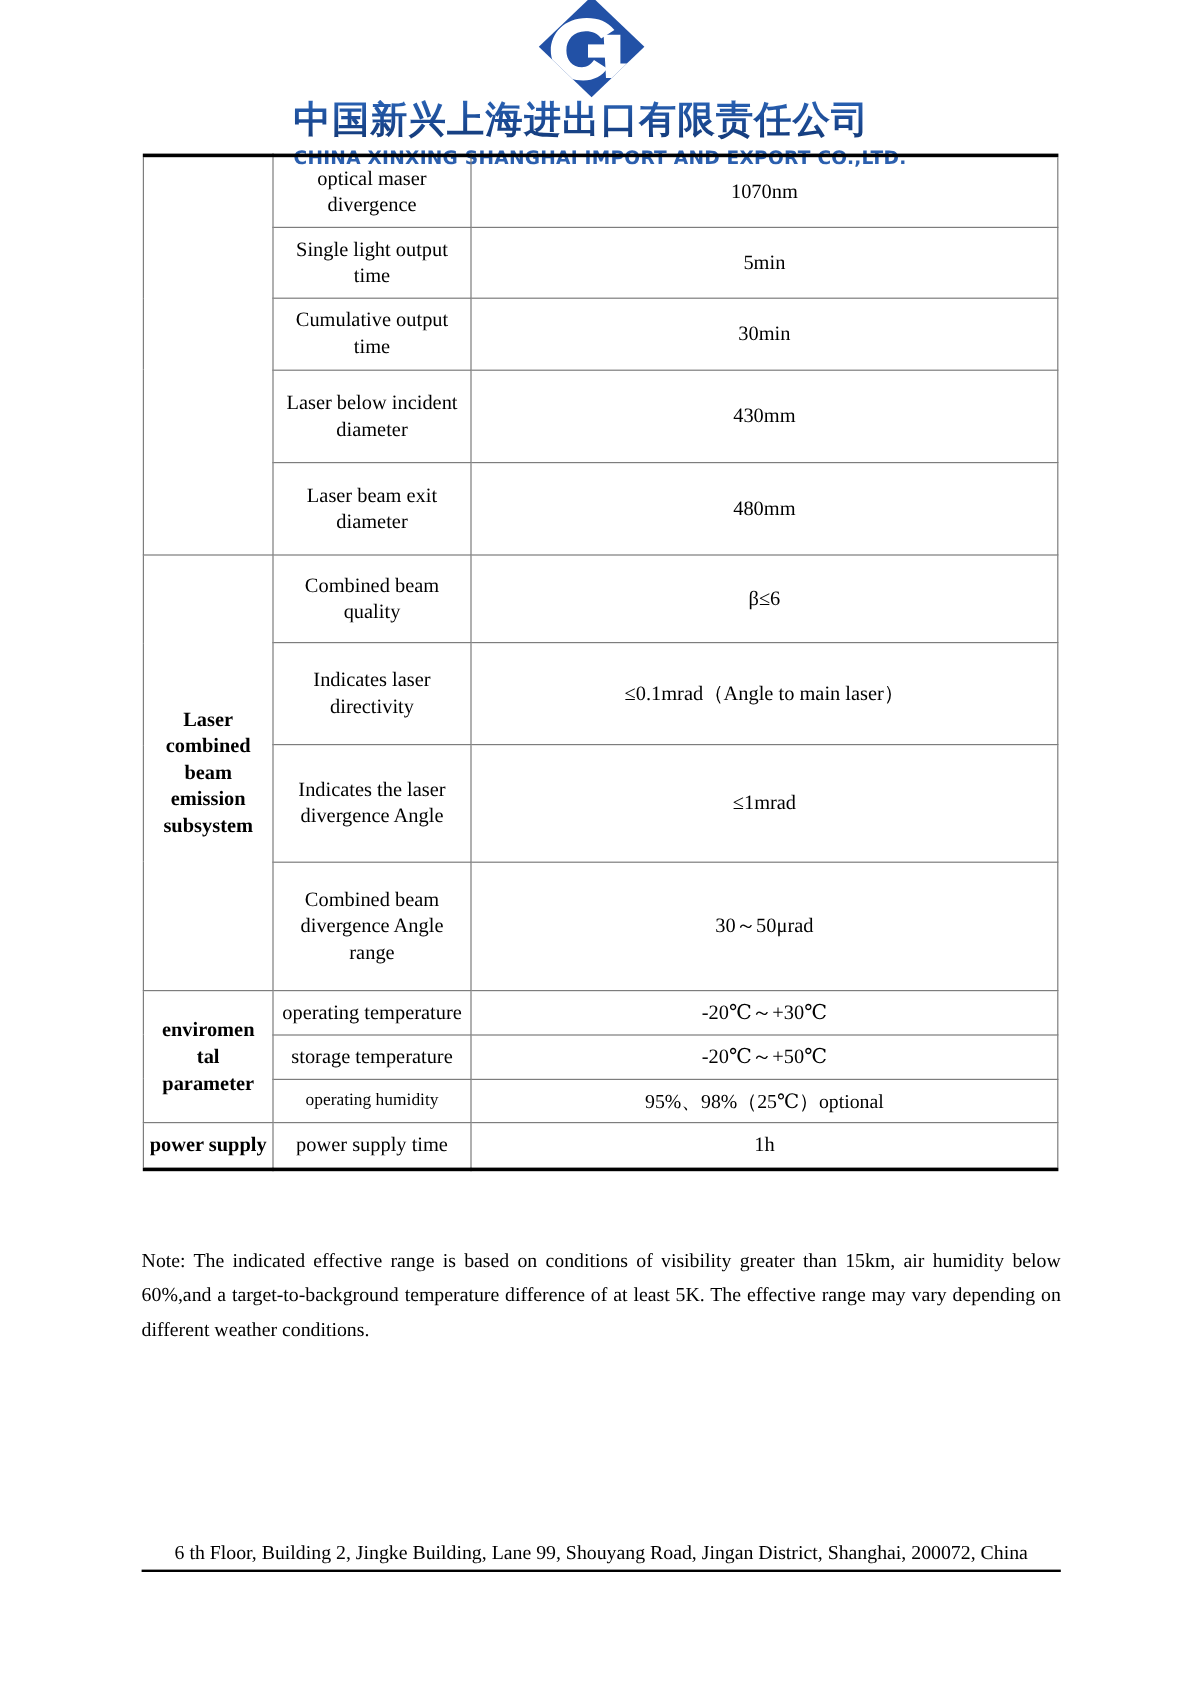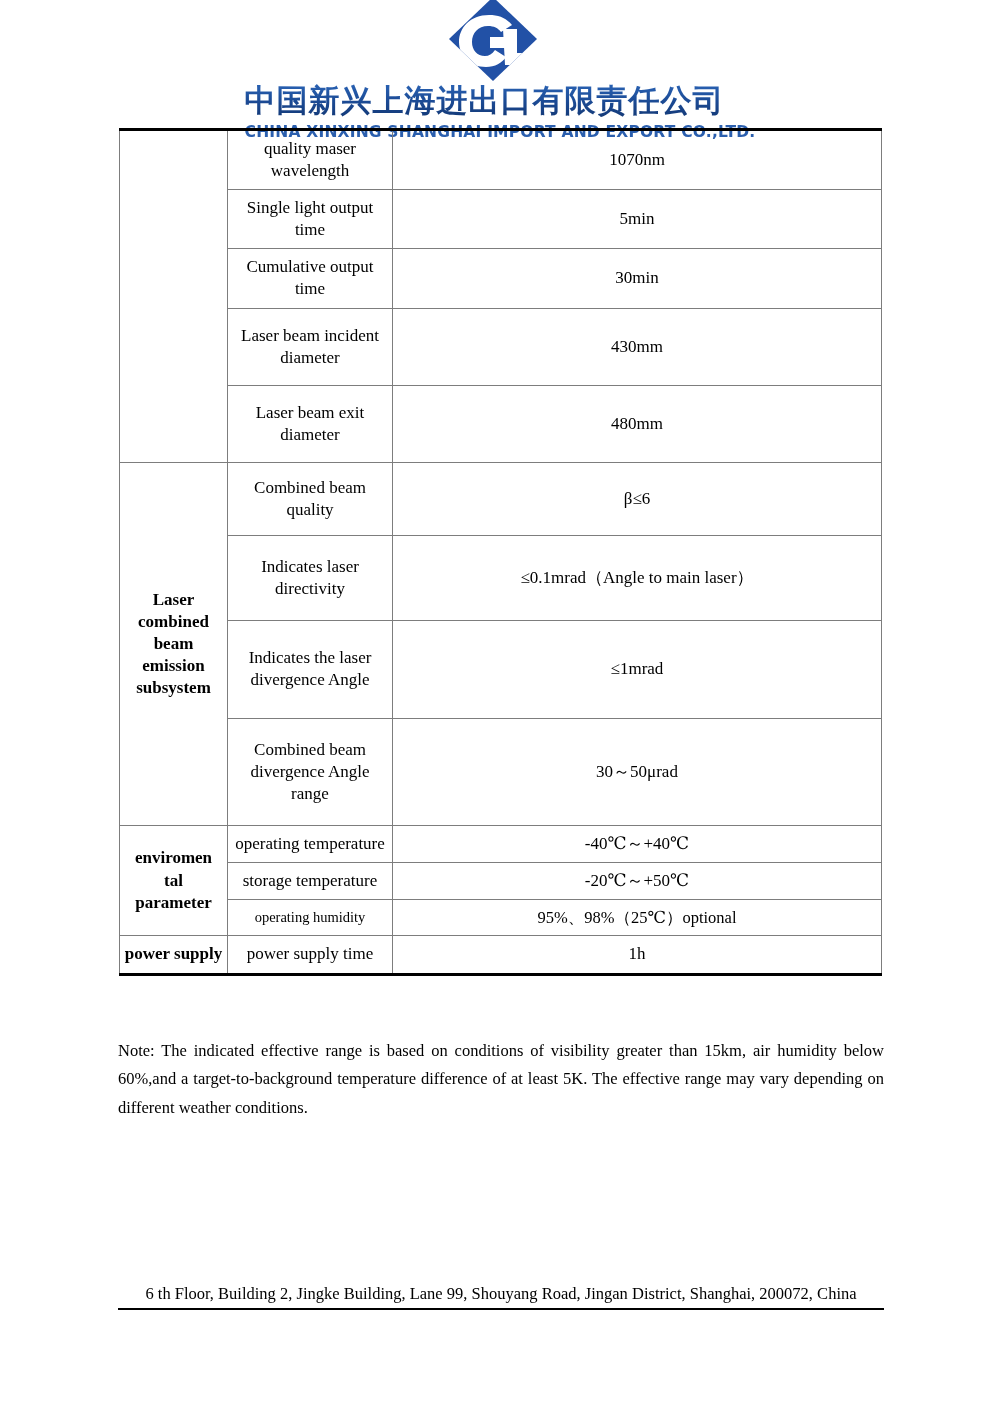--- a/index.html
+++ b/index.html
@@ -169,36 +169,36 @@
   <table class="spec">
     <colgroup>
       <col class="c-group">
       <col class="c-param">
       <col class="c-value">
     </colgroup>
     <tbody>
 
       <tr>
         <td class="group-cell" rowspan="5"></td>
-        <td class="param-cell">quality maser wavelength</td>
+        <td class="param-cell">optical maser divergence</td>
         <td class="value-cell">1070nm</td>
       </tr>
 
       <tr>
         <td class="param-cell">Single light output time</td>
         <td class="value-cell">5min</td>
       </tr>
 
       <tr>
         <td class="param-cell">Cumulative output time</td>
         <td class="value-cell">30min</td>
       </tr>
 
       <tr>
-        <td class="param-cell" style="padding:16px 4px;">Laser beam incident diameter</td>
+        <td class="param-cell" style="padding:16px 4px;">Laser below incident diameter</td>
         <td class="value-cell">430mm</td>
       </tr>
 
       <tr>
         <td class="param-cell" style="padding:16px 4px;">Laser beam exit diameter</td>
         <td class="value-cell">480mm</td>
       </tr>
 
       <tr>
         <td class="group-cell" rowspan="4">Laser combined beam emission subsystem</td>
@@ -217,21 +217,21 @@
       </tr>
 
       <tr>
         <td class="param-cell" style="padding:20px 4px;">Combined beam divergence Angle range</td>
         <td class="value-cell">30～50μrad</td>
       </tr>
 
       <tr>
         <td class="group-cell" rowspan="3">enviromen tal parameter</td>
         <td class="param-cell">operating temperature</td>
-        <td class="value-cell">-40℃～+40℃</td>
+        <td class="value-cell">-20℃～+30℃</td>
       </tr>
 
       <tr>
         <td class="param-cell">storage temperature</td>
         <td class="value-cell">-20℃～+50℃</td>
       </tr>
 
       <tr>
         <td class="small-param">operating humidity</td>
         <td class="small-value">95%、98%（25℃）optional</td>

